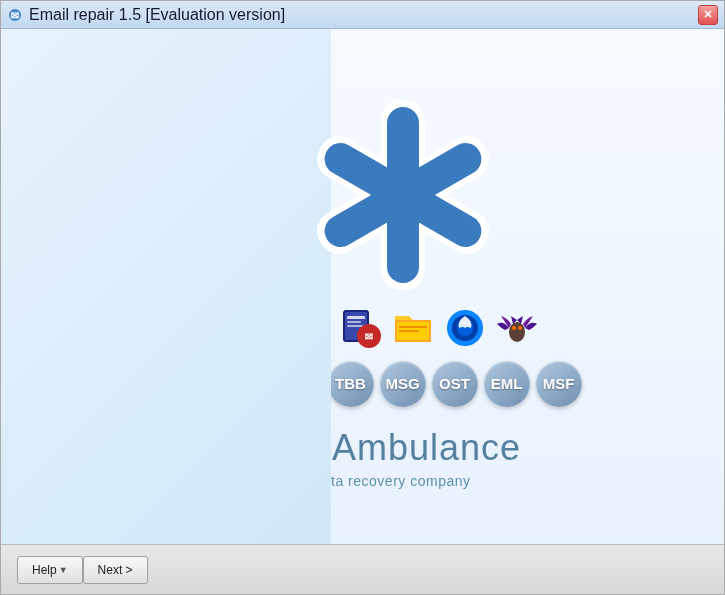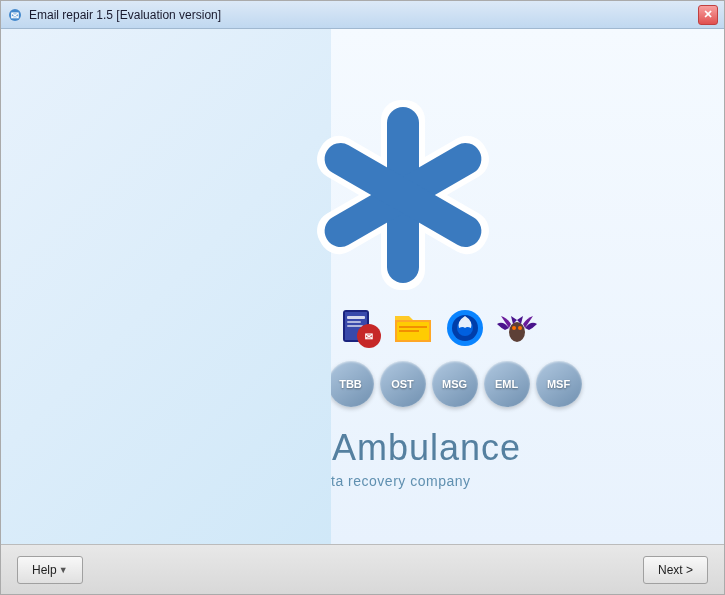--- a/index.html
+++ b/index.html
@@ -39,21 +39,21 @@
 
     .title-icon {
       width: 16px;
       height: 16px;
       display: flex;
       align-items: center;
       justify-content: center;
     }
 
     .title-text {
-      font-size: 12px;
+      font-size: 16px;
       color: #1a1a2e;
       font-weight: normal;
     }
 
     .close-btn {
       width: 20px;
       height: 20px;
       background: linear-gradient(to bottom, #f8a0a0, #e05050);
       border: 1px solid #c04040;
       border-radius: 3px;
@@ -129,21 +129,21 @@
     }
 
     .badge {
       width: 46px;
       height: 46px;
       border-radius: 50%;
       background: linear-gradient(145deg, #b0c8e0, #7090b0);
       display: flex;
       align-items: center;
       justify-content: center;
-      font-size: 11px;
+      font-size: 15px;
       font-weight: bold;
       color: #fff;
       text-shadow: 0 1px 2px rgba(0,0,0,0.4);
       box-shadow: inset 0 1px 2px rgba(255,255,255,0.5), 0 2px 4px rgba(0,0,0,0.2);
     }
 
     
     .brand-name {
       font-size: 36px;
       color: #5580a0;
@@ -161,21 +161,20 @@
       letter-spacing: 0.5px;
     }
 
     
     .bottom-bar {
       height: 50px;
       background: linear-gradient(to bottom, #e8e8e8, #d8d8d8);
       border-top: 1px solid #bbb;
       display: flex;
       align-items: center;
-      justify-content: space-between;
       padding: 0 16px;
       flex-shrink: 0;
     }
 
     .bottom-left {
       display: flex;
       align-items: center;
     }
 
     .bottom-right {
@@ -315,22 +314,22 @@
             <circle cx="19" cy="22" r="2" fill="#ff6f00"></circle>
             <circle cx="25" cy="22" r="2" fill="#ff6f00"></circle>
           </svg>
         </div>
       </div>
 
       <div class="format-badges">
         <div class="badge">DBX</div>
         <div class="badge">PST</div>
         <div class="badge">TBB</div>
+        <div class="badge">MSG</div>
         <div class="badge">OST</div>
-        <div class="badge">MSG</div>
         <div class="badge">EML</div>
         <div class="badge">MSF</div>
       </div>
 
       <div class="brand-name">SoftAmbulance</div>
       <div class="brand-sub">data recovery company</div>
     </div>
   </div>
 
   <div class="bottom-bar">

